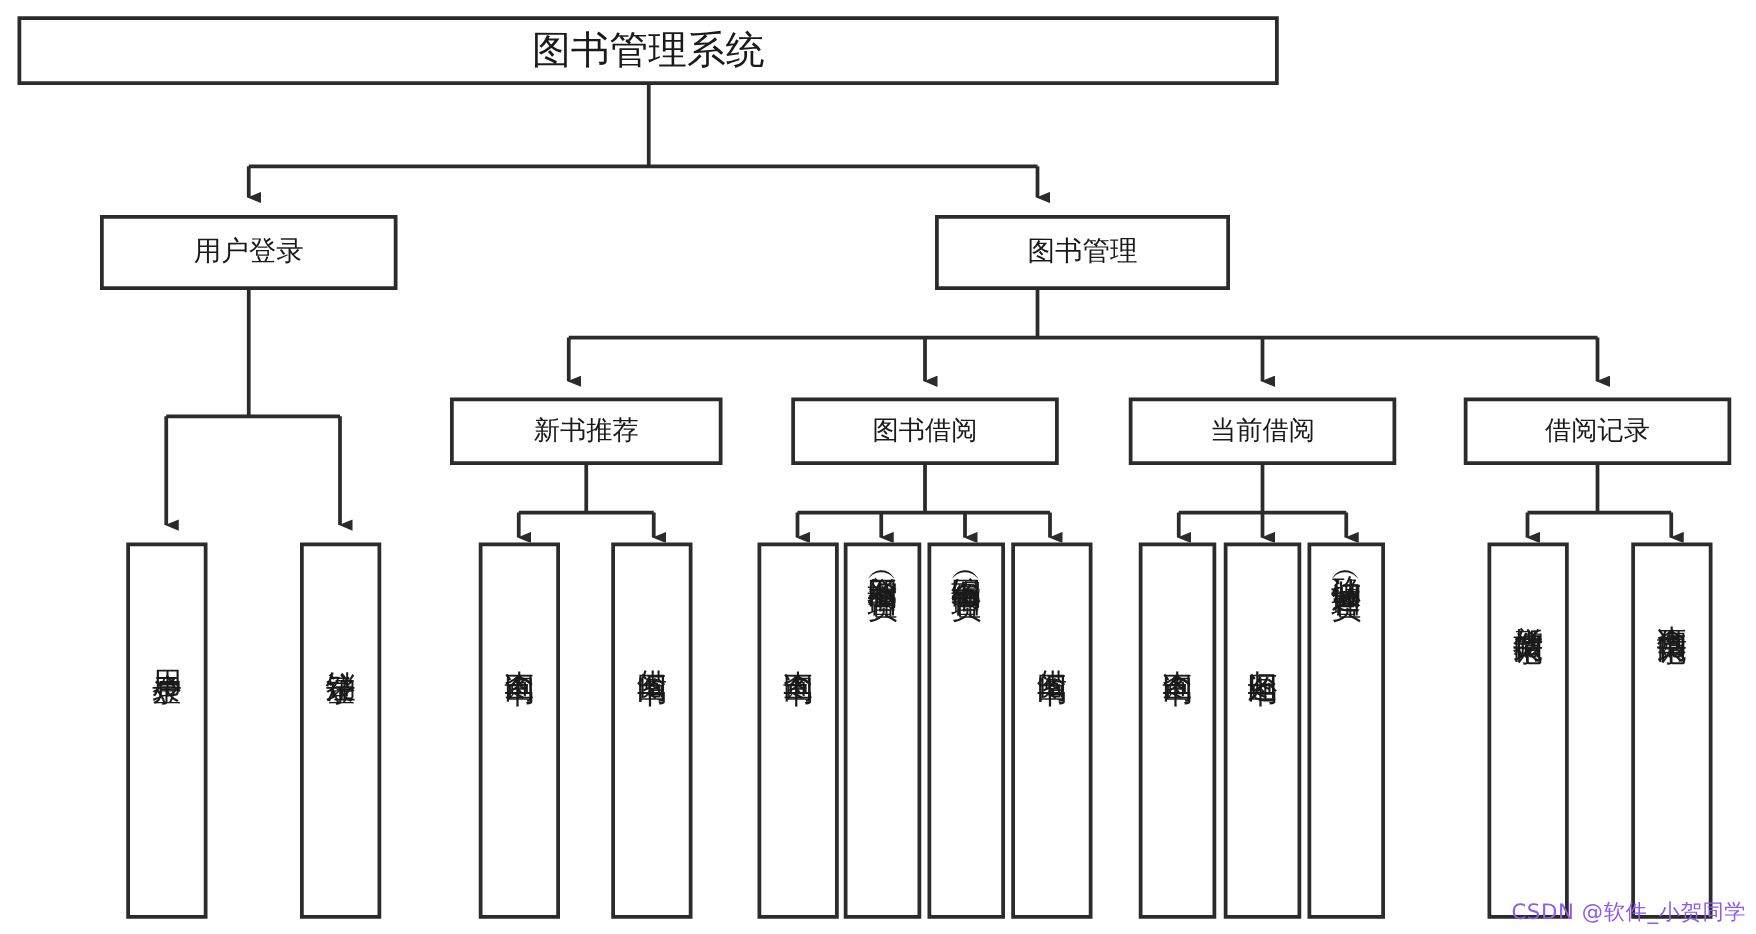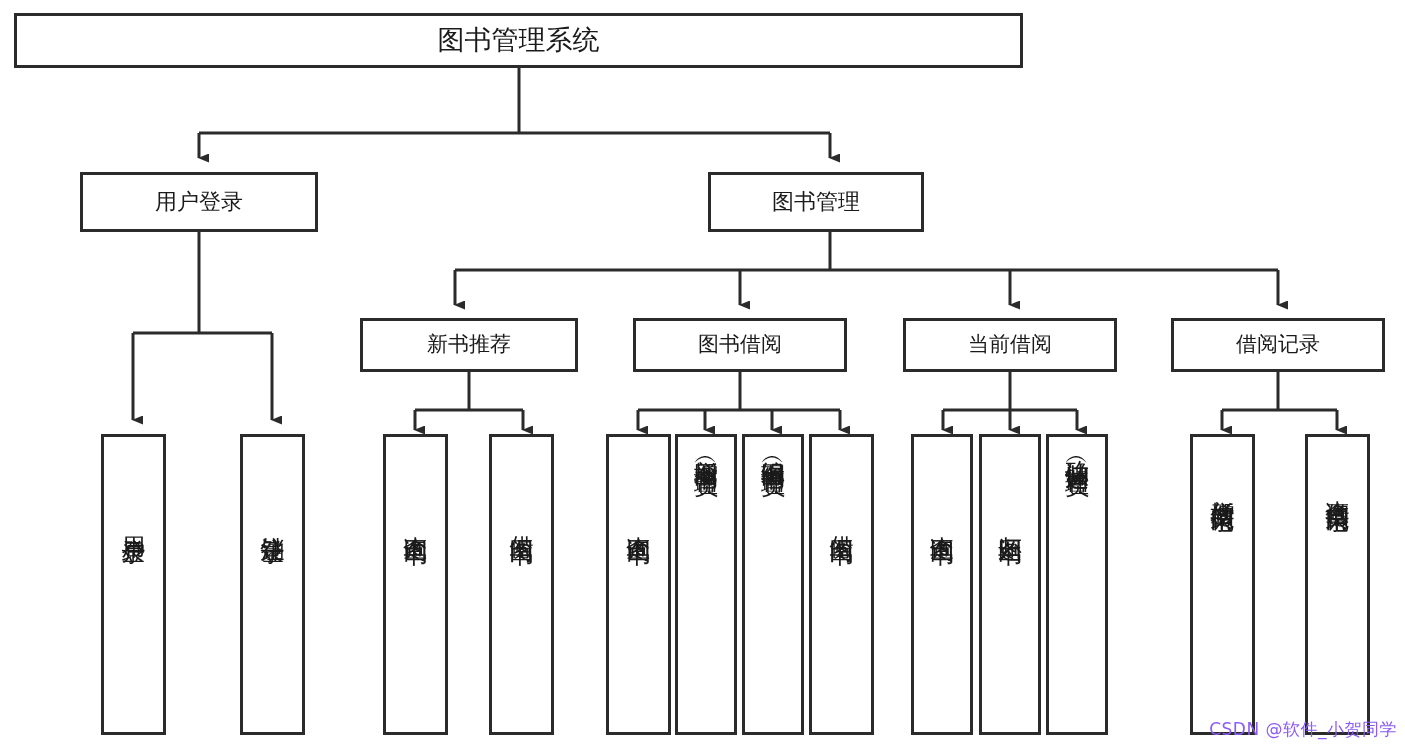--- a/index.html
+++ b/index.html
@@ -35,21 +35,21 @@
     align-items: center;
     justify-content: center;
     overflow: hidden;
   }
   .node-label {
     color: #1a1a1a;
     line-height: 1.12;
     white-space: nowrap;
     text-align: center;
   }
-  .node.root .node-label { font-size: 27px; }
+  .node.root .node-label { font-size: 31px; }
   .node.level1 .node-label { font-size: 22px; }
   .node.level2 .node-label { font-size: 21px; }
 
   .node.leaf {
     align-items: flex-start;
     justify-content: center;
     padding-top: 12px;
   }
   .node.leaf .node-label {
     writing-mode: vertical-rl;
@@ -127,21 +127,21 @@
     </g>
   </svg>
 
   <div class="node root" style="left:14px; top:13px; width:1009px; height:55px;">
     <span class="node-label">图书管理系统</span>
   </div>
 
   <div class="node level1" style="left:80px; top:172px; width:238px; height:60px;">
     <span class="node-label">用户登录</span>
   </div>
-  <div class="node level1" style="left:708px; top:172px; width:216px; height:60px;align-items:center;">
+  <div class="node level1" style="left:748px; top:172px; width:236px; height:60px;align-items:center;">
     <span class="node-label">图书管理</span>
   </div>
 
   <div class="node level2" style="left:633px; top:318px; width:214px; height:54px;">
     <span class="node-label">图书借阅</span>
   </div>
   <div class="node level2" style="left:360px; top:318px; width:218px; height:54px;">
     <span class="node-label">新书推荐</span>
   </div>
   <div class="node level2" style="left:1171px; top:318px; width:214px; height:54px;">

